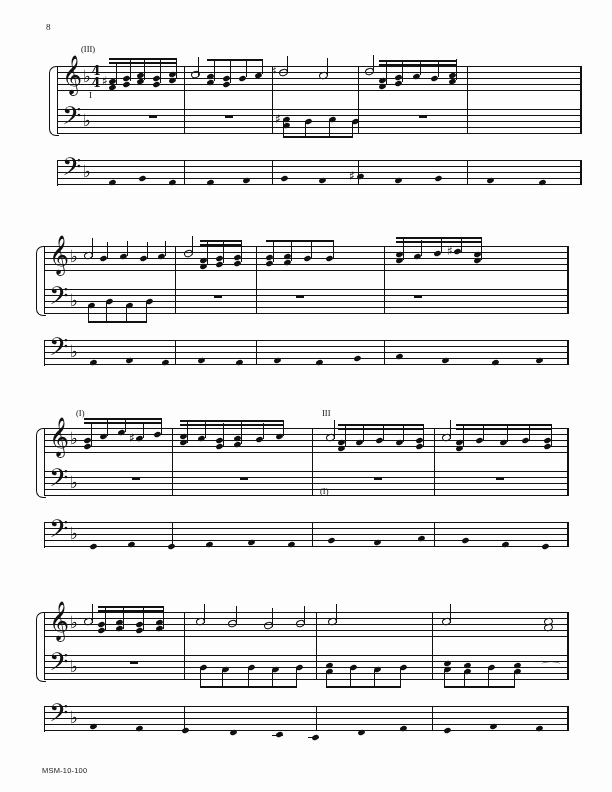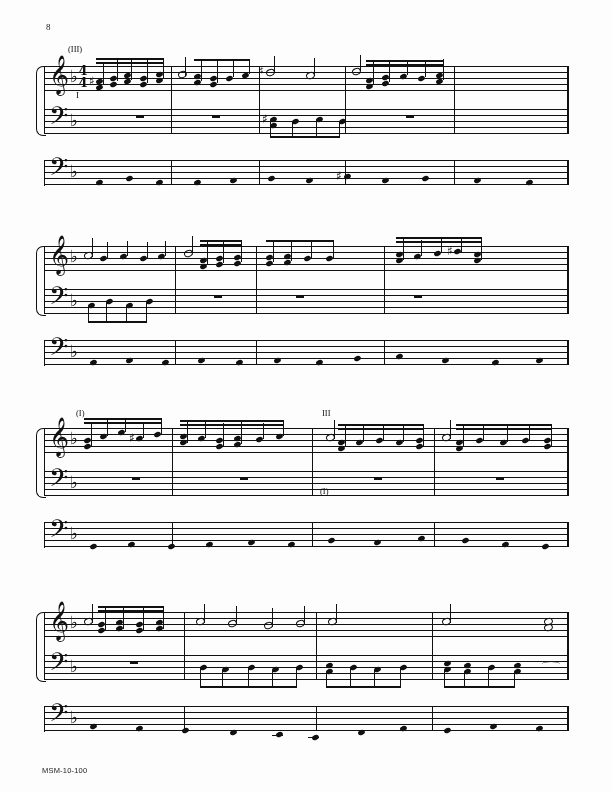--- a/index.html
+++ b/index.html
@@ -179,21 +179,21 @@
   }
 </style>
 </head>
 <body>
 
 <div class="page">
 
   <div class="page-number">8</div>
   <div class="plate-number">MSM-10-100</div>
 
-  <div class="system" style="top:66px;height:125px;">
+  <div class="system" style="top:66px;height:125px;margin-left:13px;">
 
     <div class="marking" style="left:24px;top:-22px;">(III)</div>
     <div class="manual-label" style="left:32px;top:24px;">I</div>
 
     <div class="brace" style="top:0px;height:68px;"></div>
     <div class="sys-left-bar" style="top:0px;height:68px;"></div>
     <div class="sys-left-bar" style="top:94px;height:26px;"></div>
 
     <div class="staff" style="top:0px;height:25px;">
       <div class="line"></div>

